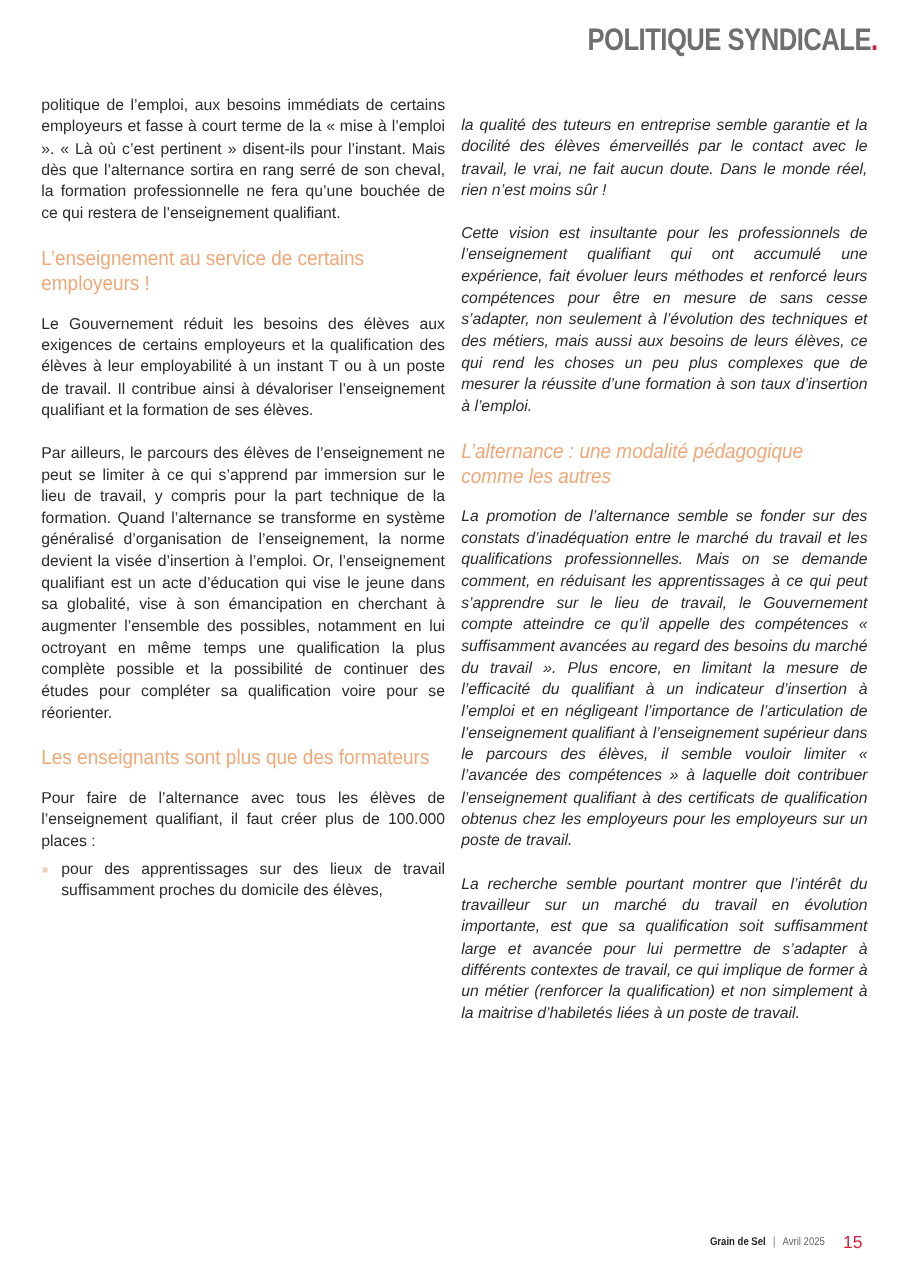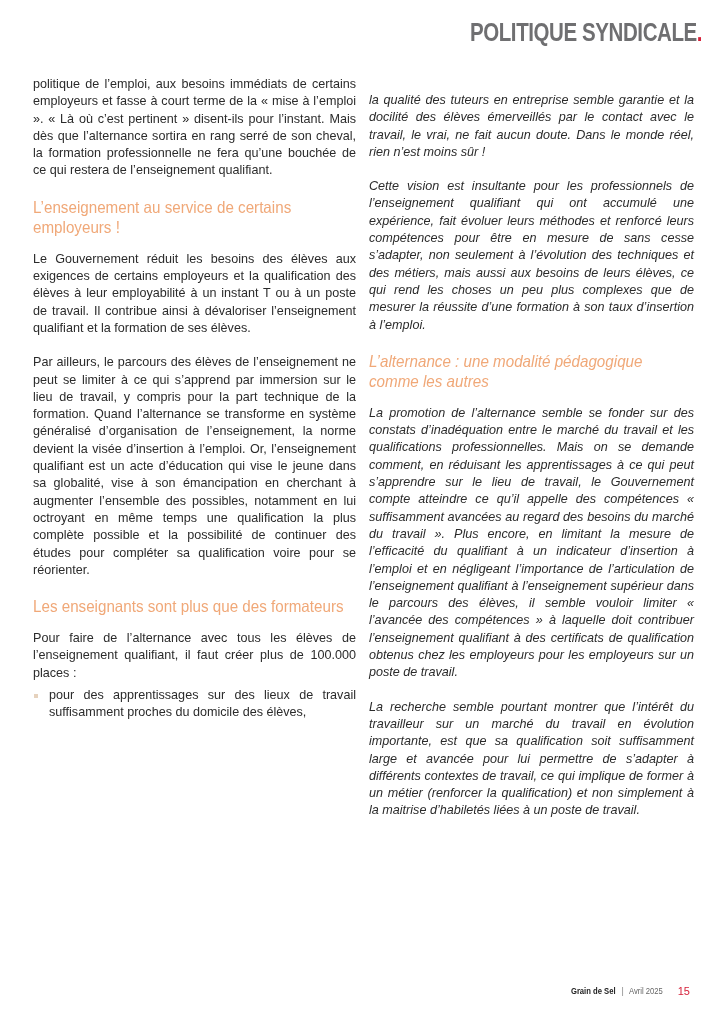--- a/index.html
+++ b/index.html
@@ -32,21 +32,21 @@
     background: #e6d2bd;
   }
   .footer {
     position: absolute; top: 985px; right: 34px;
     font-family: "Liberation Sans", sans-serif; font-size: 9px; color: #444;
     display: flex; align-items: center;
   }
   .footer .mag { font-weight: bold; color: #222; transform: scaleX(0.85); display:inline-block; }
   .footer .sep { margin: 0 2px; color: #888; }
   .footer .date { color: #666; transform: scaleX(0.85); display:inline-block; }
-  .footer .pnum { color: #d6213a; font-size: 11px; margin-left: 12px; }
+  .footer .pnum { color: #d6213a; font-size: 14px; margin-left: 12px; }
 </style>
 </head>
 <body>
 
 <div class="page-header">
   <span>POLITIQUE SYNDICALE</span><span class="dot">.</span>
 </div>
 
 <div class="col col-left">
   <p>politique de l’emploi, aux besoins immédiats de certains employeurs et fasse à court terme de la « mise à l’emploi ». « Là où c’est pertinent » disent-ils pour l’instant. Mais dès que l’alternance sortira en rang serré de son cheval, la formation professionnelle ne fera qu’une bouchée de ce qui restera de l’enseignement qualifiant.</p>

